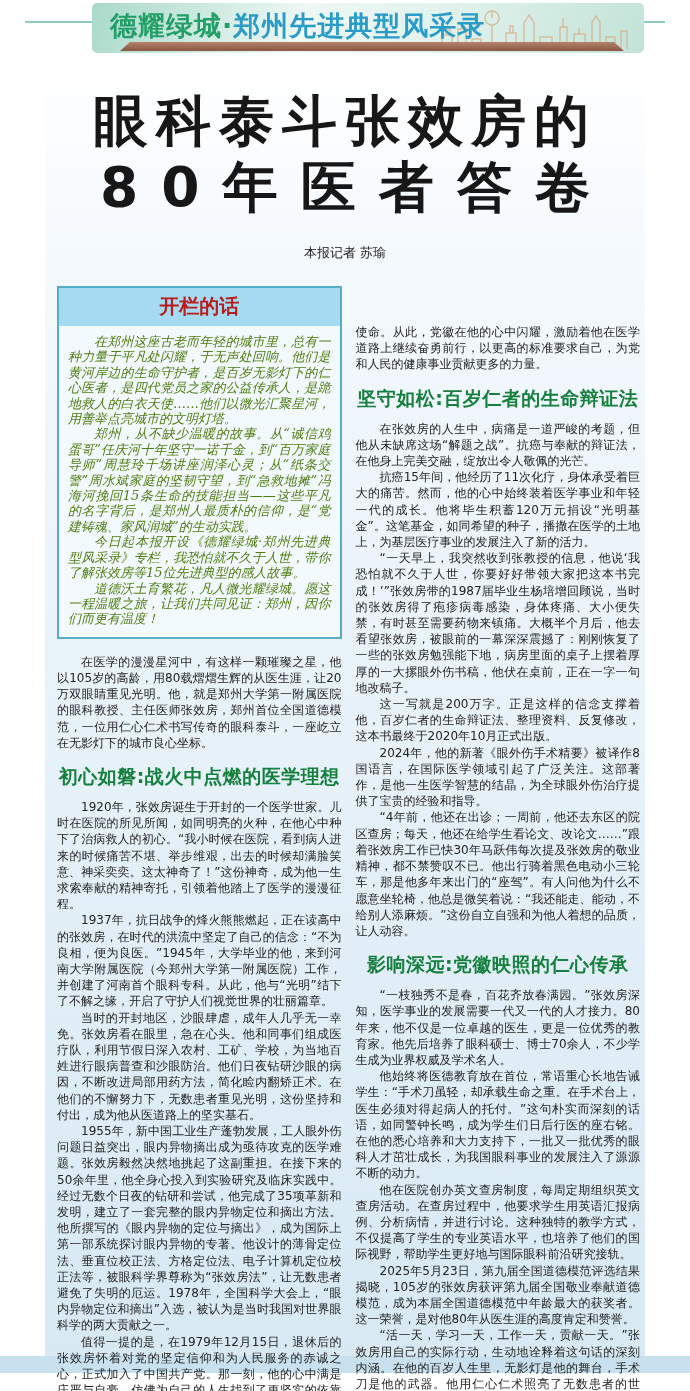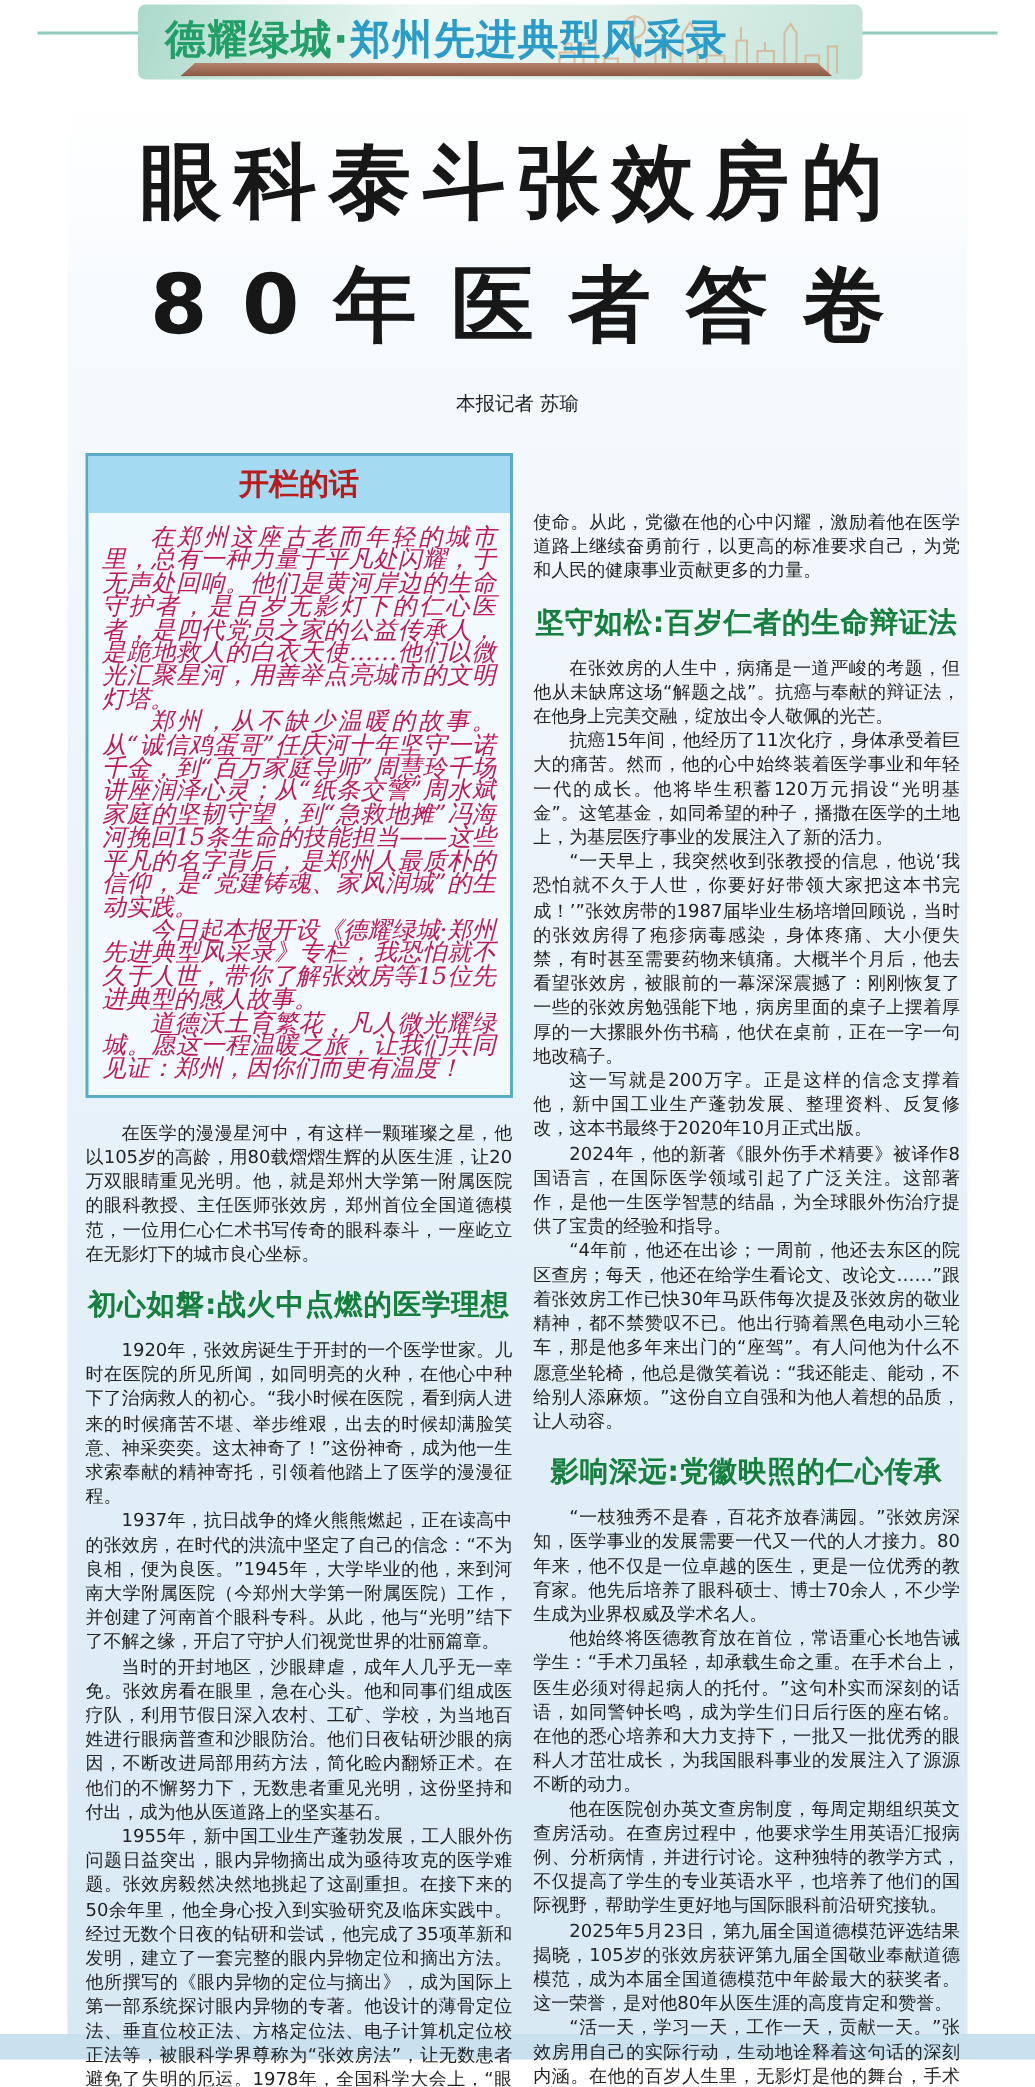--- a/index.html
+++ b/index.html
@@ -5,54 +5,54 @@
   html,body{margin:0;padding:0;background:#fff;}
   .page{position:relative;width:690px;height:1391px;background:#ffffff;overflow:hidden;
         font-family:"DejaVu Sans",sans-serif;color:#1f1f1f;}
   .content-tint{position:absolute;left:45px;right:45px;top:58px;height:1298px;
         background:linear-gradient(180deg,#ffffff 0%,#f4f9fd 16%,#e6f1f9 55%,#d8e9f4 100%);}
   .footer-band{position:absolute;left:0;right:0;top:1356px;height:17px;background:#c9e0ef;}
   .flow{position:relative;z-index:1;}
 
   
   .rule-line{position:absolute;left:25px;right:25px;top:21px;height:2px;background:#8fcabe;}
-  .banner{position:absolute;left:92px;top:3px;width:483px;height:50px;border-radius:5px;
+  .banner{position:absolute;left:92px;top:3px;width:552px;height:50px;border-radius:5px;
         background:linear-gradient(112deg,#a9d9ca 0%,#eef8f4 38%,#e2f2ec 62%,#c2e3d8 100%);
         overflow:hidden;}
   .banner-text{position:absolute;left:18px;top:5px;font-size:27px;font-weight:900;
         letter-spacing:1px;white-space:nowrap;}
   .banner-green{color:#219f67;}
   .banner-dot{color:#219f67;}
   .banner-blue{color:#2a9cc7;}
   .banner-bar{position:absolute;left:28px;right:20px;bottom:2px;height:9px;
         background:linear-gradient(180deg,#b5826b,#8a5743);
         clip-path:polygon(10px 0,calc(100% - 10px) 0,100% 100%,0 100%);}
   .skyline{position:absolute;right:14px;top:4px;opacity:.75;}
 
   
   .headline{margin:0;padding-top:88px;text-align:center;font-weight:900;color:#171717;
         line-height:66px;}
   .headline span{display:block;}
   .headline .l1{font-size:55px;letter-spacing:8px;}
-  .headline .l2{font-size:55px;letter-spacing:0.42em;margin-left:0.42em;margin-top:16px;}
+  .headline .l2{font-size:55px;letter-spacing:0.42em;margin-left:0.42em;}
   .byline{margin-top:24px;text-align:center;font-family:"DejaVu Serif",serif;
         font-size:13px;color:#222;}
 
   
   .columns{display:flex;gap:14px;padding:24px 50px 0 57px;align-items:flex-start;}
   .col{flex:1;min-width:0;}
 
   
   .intro-box{border:2px solid #58acc6;background:#f3fafd;}
   .intro-box-header{background:#a4dbf2;text-align:center;font-size:20px;font-weight:800;
         color:#b91c1c;padding:5px 0 6px;}
   .intro-box-body{padding:8px 9px 10px;}
   .box-para{margin:0;text-indent:2em;text-align:justify;
         font-family:"DejaVu Serif",serif;font-style:italic;
-        font-size:16px;line-height:15.4px;color:#be185d;}
+        font-size:13px;line-height:15.4px;color:#4d7c0f;}
 
   
   .para{margin:0;text-indent:2em;text-align:justify;font-size:12px;line-height:16.2px;
         color:#232323;}
   .para.no-indent{text-indent:0;margin-top:38px;}
   .lead{margin-top:15px;}
   .section-heading{margin:13px 0 9px;text-align:center;font-size:19px;font-weight:900;
         color:#15803d;letter-spacing:0.5px;white-space:nowrap;}
 </style>
 </head>
@@ -120,21 +120,21 @@
       </div>
 
       <div class="col">
         <p class="para no-indent">使命。从此，党徽在他的心中闪耀，激励着他在医学道路上继续奋勇前行，以更高的标准要求自己，为党和人民的健康事业贡献更多的力量。</p>
 
         <h2 class="section-heading">坚守如松:百岁仁者的生命辩证法</h2>
         <div>
             <p class="para">在张效房的人生中，病痛是一道严峻的考题，但他从未缺席这场“解题之战”。抗癌与奉献的辩证法，在他身上完美交融，绽放出令人敬佩的光芒。</p>
             <p class="para">抗癌15年间，他经历了11次化疗，身体承受着巨大的痛苦。然而，他的心中始终装着医学事业和年轻一代的成长。他将毕生积蓄120万元捐设“光明基金”。这笔基金，如同希望的种子，播撒在医学的土地上，为基层医疗事业的发展注入了新的活力。</p>
             <p class="para">“一天早上，我突然收到张教授的信息，他说‘我恐怕就不久于人世，你要好好带领大家把这本书完成！’”张效房带的1987届毕业生杨培增回顾说，当时的张效房得了疱疹病毒感染，身体疼痛、大小便失禁，有时甚至需要药物来镇痛。大概半个月后，他去看望张效房，被眼前的一幕深深震撼了：刚刚恢复了一些的张效房勉强能下地，病房里面的桌子上摆着厚厚的一大摞眼外伤书稿，他伏在桌前，正在一字一句地改稿子。</p>
-            <p class="para">这一写就是200万字。正是这样的信念支撑着他，新中国工业生产蓬勃发展、整理资料、反复修改，这本书最终于2020年10月正式出版。</p>
+            <p class="para">这一写就是200万字。正是这样的信念支撑着他，百岁仁者的生命辩证法、整理资料、反复修改，这本书最终于2020年10月正式出版。</p>
             <p class="para">2024年，他的新著《眼外伤手术精要》被译作8国语言，在国际医学领域引起了广泛关注。这部著作，是他一生医学智慧的结晶，为全球眼外伤治疗提供了宝贵的经验和指导。</p>
             <p class="para">“4年前，他还在出诊；一周前，他还去东区的院区查房；每天，他还在给学生看论文、改论文……”跟着张效房工作已快30年马跃伟每次提及张效房的敬业精神，都不禁赞叹不已。他出行骑着黑色电动小三轮车，那是他多年来出门的“座驾”。有人问他为什么不愿意坐轮椅，他总是微笑着说：“我还能走、能动，不给别人添麻烦。”这份自立自强和为他人着想的品质，让人动容。</p>
           </div>
 
         <h2 class="section-heading">影响深远:党徽映照的仁心传承</h2>
         <div>
             <p class="para">“一枝独秀不是春，百花齐放春满园。”张效房深知，医学事业的发展需要一代又一代的人才接力。80年来，他不仅是一位卓越的医生，更是一位优秀的教育家。他先后培养了眼科硕士、博士70余人，不少学生成为业界权威及学术名人。</p>
             <p class="para">他始终将医德教育放在首位，常语重心长地告诫学生：“手术刀虽轻，却承载生命之重。在手术台上，医生必须对得起病人的托付。”这句朴实而深刻的话语，如同警钟长鸣，成为学生们日后行医的座右铭。在他的悉心培养和大力支持下，一批又一批优秀的眼科人才茁壮成长，为我国眼科事业的发展注入了源源不断的动力。</p>
             <p class="para">他在医院创办英文查房制度，每周定期组织英文查房活动。在查房过程中，他要求学生用英语汇报病例、分析病情，并进行讨论。这种独特的教学方式，不仅提高了学生的专业英语水平，也培养了他们的国际视野，帮助学生更好地与国际眼科前沿研究接轨。</p>
             <p class="para">2025年5月23日，第九届全国道德模范评选结果揭晓，105岁的张效房获评第九届全国敬业奉献道德模范，成为本届全国道德模范中年龄最大的获奖者。这一荣誉，是对他80年从医生涯的高度肯定和赞誉。</p>

